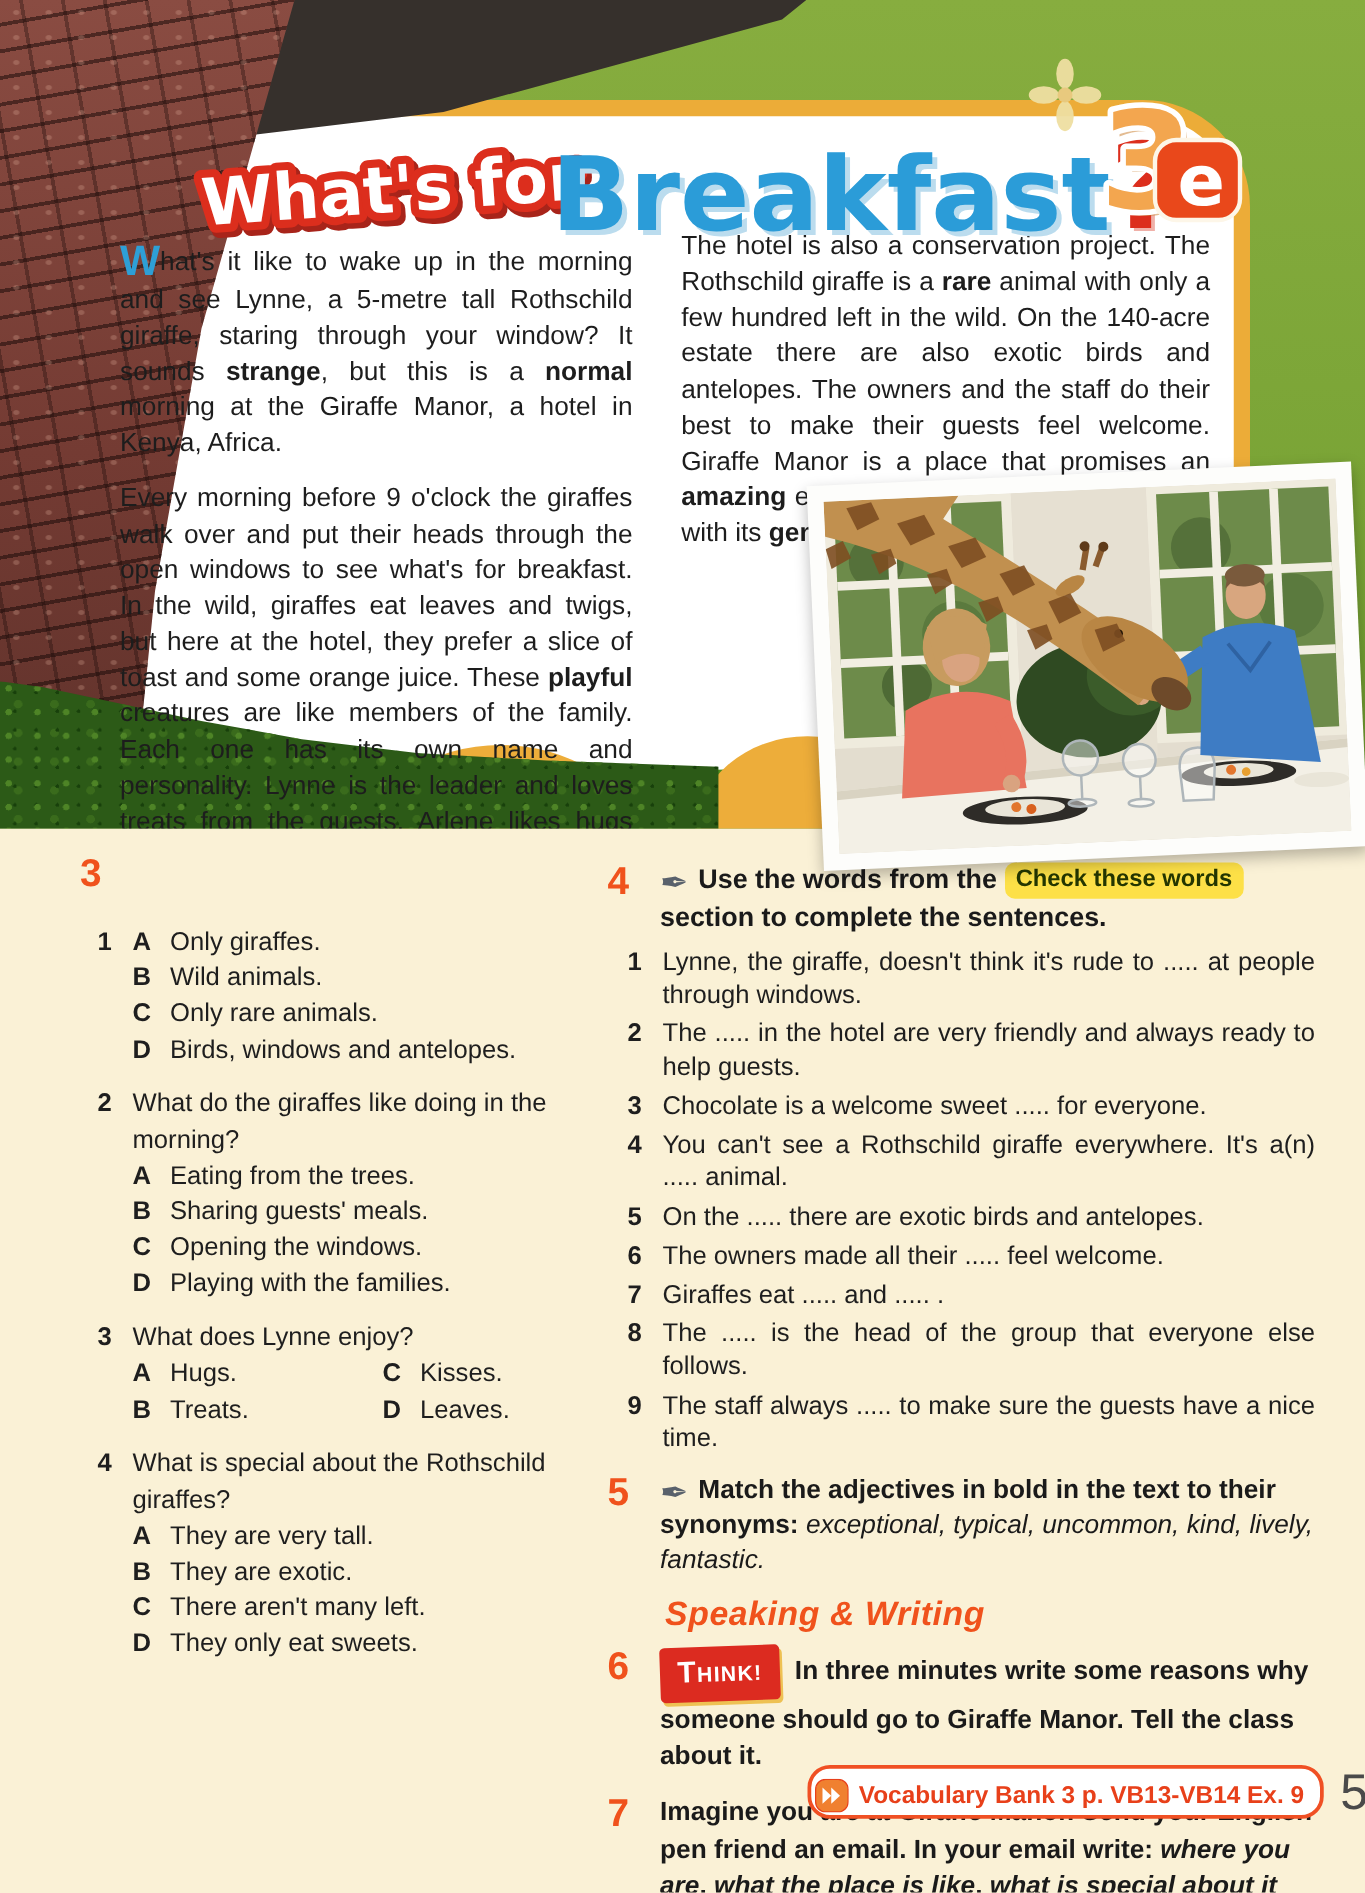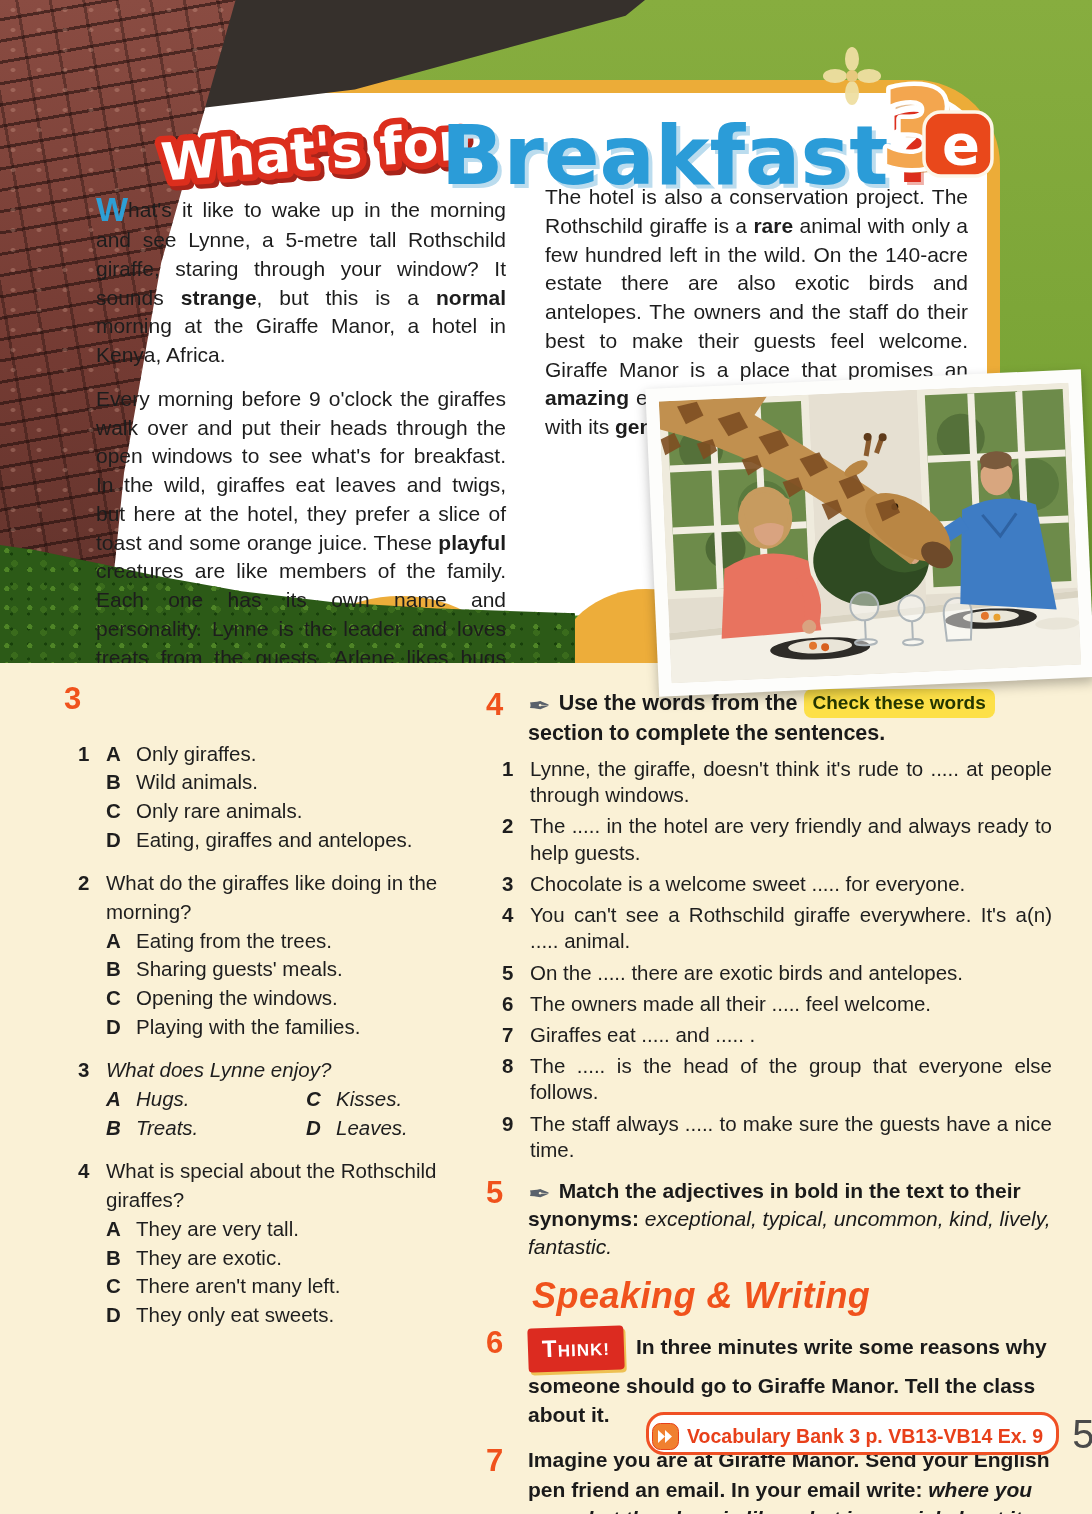--- a/index.html
+++ b/index.html
@@ -100,21 +100,21 @@
 
   .items { margin-top:8px; }
   .it { display:flex; font-size:20.5px; line-height:1.28; margin-bottom:5px; }
   .itn { font-weight:bold; flex:none; width:28px; }
   .itb { text-align:justify; width:100%; }
 
   .ex5 { margin-top:14px; }
   .ex5 .ex-body { font-size:21px; }
   .syn { font-style:italic; font-weight:normal; }
 
-  .sw-heading { color:#F0521C; font-weight:bold; font-style:italic; font-size:36px;
+  .sw-heading { color:#F0521C; font-weight:bold; font-style:italic; font-size:27px;
                 margin:14px 0 10px 46px; letter-spacing:.5px; }
 
   .ex67 { display:flex; margin-top:4px; }
   .ex67 .ex-body { font-size:21px; line-height:1.40; }
   .think {
     display:inline-block; background:#DC2B20; color:#FFFFFF; font-weight:bold;
     font-size:17px; letter-spacing:1px; text-transform:uppercase;
     padding:4px 14px 6px; border-radius:4px; transform:rotate(-2deg);
     box-shadow:2px 3px 0 rgba(235,185,60,.85); margin-right:12px; vertical-align:-2px;
   }
@@ -309,21 +309,21 @@
           <div class="opt">
               <span class="ol">B</span>
               <span>Wild animals.</span>
             </div>
           <div class="opt">
               <span class="ol">C</span>
               <span>Only rare animals.</span>
             </div>
           <div class="opt">
               <span class="ol">D</span>
-              <span>Eating, giraffes and antelopes.</span>
+              <span>Birds, windows and antelopes.</span>
             </div>
         </div>
       </div>
 
       <div class="q">
         <span class="qn">2</span>
         <div class="qb">
           <div>What do the giraffes like doing in the morning?</div>
           <div class="opt">
               <span class="ol">A</span>
@@ -339,21 +339,21 @@
             </div>
           <div class="opt">
               <span class="ol">D</span>
               <span>Playing with the families.</span>
             </div>
         </div>
       </div>
 
       <div class="q">
         <span class="qn">3</span>
-        <div class="qb" style="width:100%;font-style:italic;">
+        <div class="qb" style="width:100%;">
           <div>What does Lynne enjoy?</div>
           <div class="optgrid">
             <div class="opt">
                 <span class="ol">A</span>
                 <span>Hugs.</span>
               </div>
             <div class="opt">
                 <span class="ol">C</span>
                 <span>Kisses.</span>
               </div>

